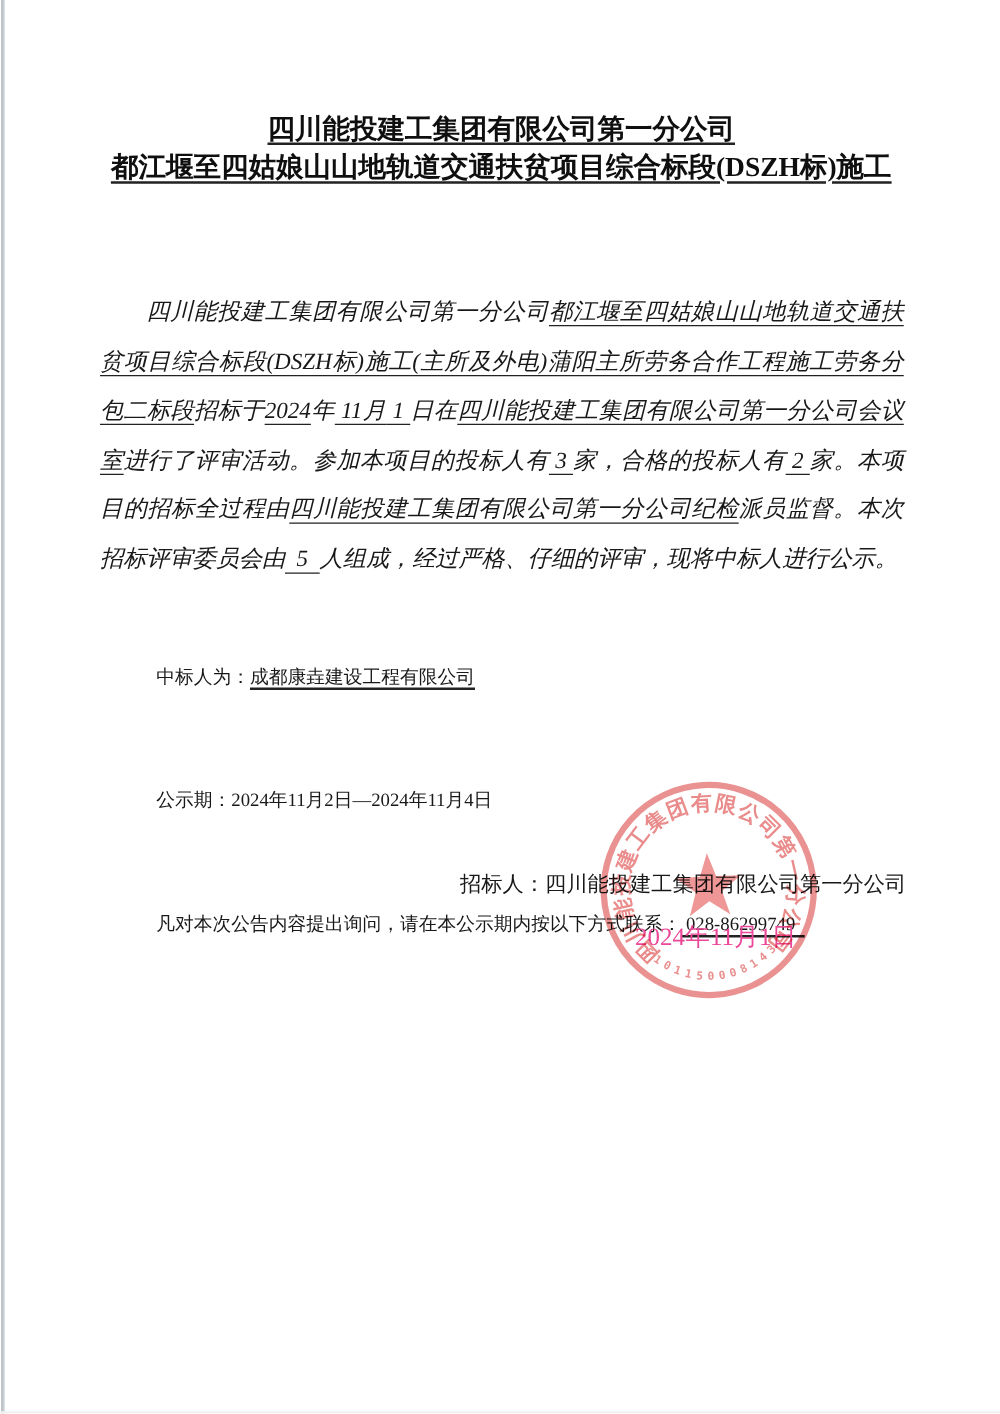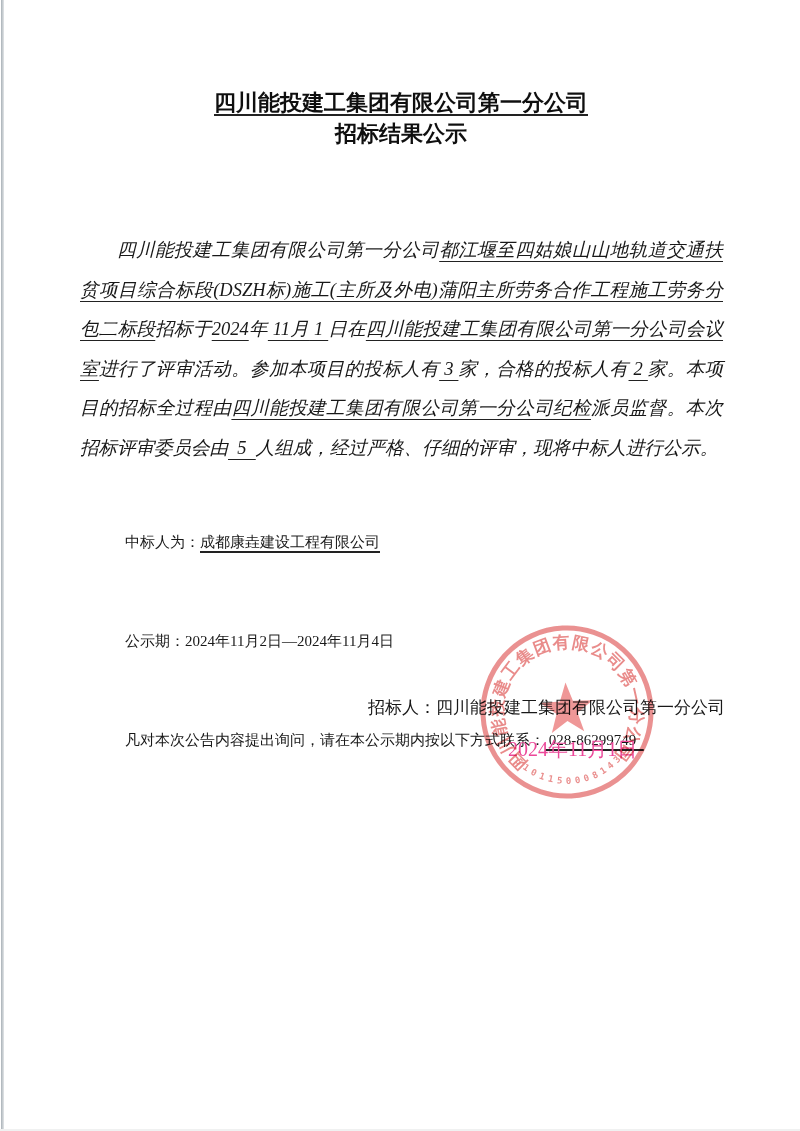--- a/index.html
+++ b/index.html
@@ -80,21 +80,21 @@
 </style>
 </head>
 <body>
 
 <div class="page">
   <div class="scan-edge-left"></div>
   <div class="scan-edge-bottom"></div>
 
   <div class="title-block">
     <div class="title-line u">四川能投建工集团有限公司第一分公司</div>
-    <div class="title-line">招标结果公示</div>
+    <div class="title-line u">都江堰至四姑娘山山地轨道交通扶贫项目综合标段(DSZH标)施工</div>
   </div>
 
   <div class="body-paragraph"><span>四川能投建工集团有限公司第一分公司</span><span class="u">都江堰至四姑娘山山地轨道交通扶贫项目综合标段(DSZH标)施工(主所及外电)蒲阳主所劳务合作工程施工劳务分包二标段</span><span>招标于</span><span class="u">2024</span><span>年</span><span class="u"> 11月</span><span class="u"> 1 </span><span>日在</span><span class="u">四川能投建工集团有限公司第一分公司会议室</span><span>进行了评审活动。参加本项目的投标人有</span><span class="u"> 3 </span><span>家，合格的投标人有</span><span class="u"> 2 </span><span>家。本项目的招标全过程由</span><span class="u">四川能投建工集团有限公司第一分公司纪检</span><span>派员监督。本次招标评审委员会由</span><span class="u">  5  </span><span>人组成，经过严格、仔细的评审，现将中标人进行公示。</span></div>
 
   <div class="info-block">
     <div class="info-line"><span>中标人为：</span><span class="u">成都康垚建设工程有限公司</span></div>
     <div class="info-line">公示期：2024年11月2日—2024年11月4日</div>
     <div class="info-line"><span>凡对本次公告内容提出询问，请在本公示期内按以下方式联系：</span><span class="u"> 028-86299749  </span></div>
   </div>
 

